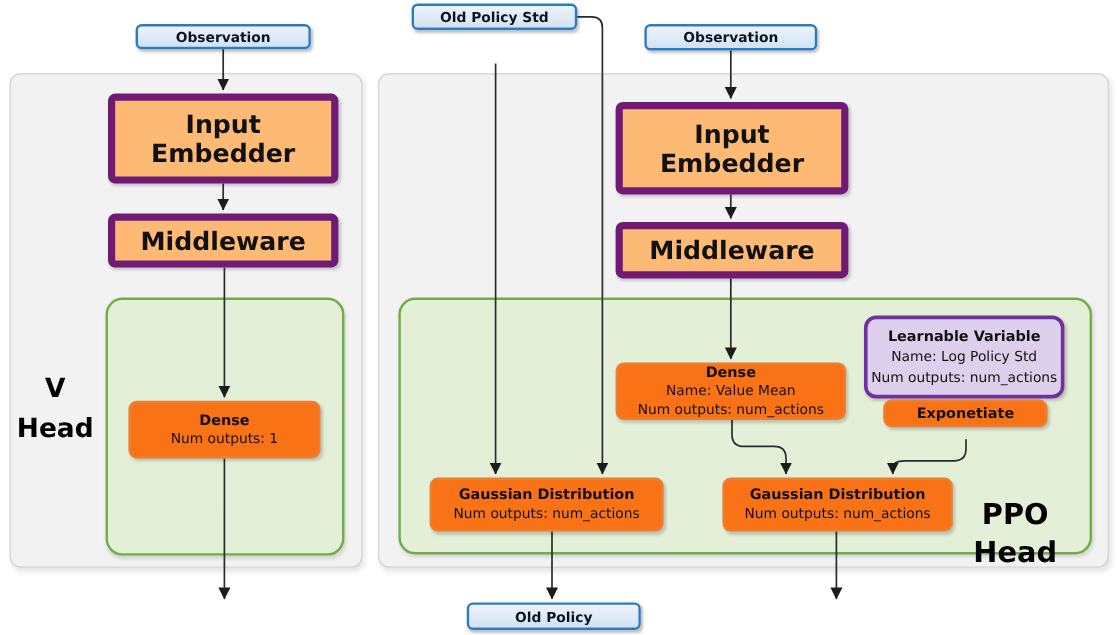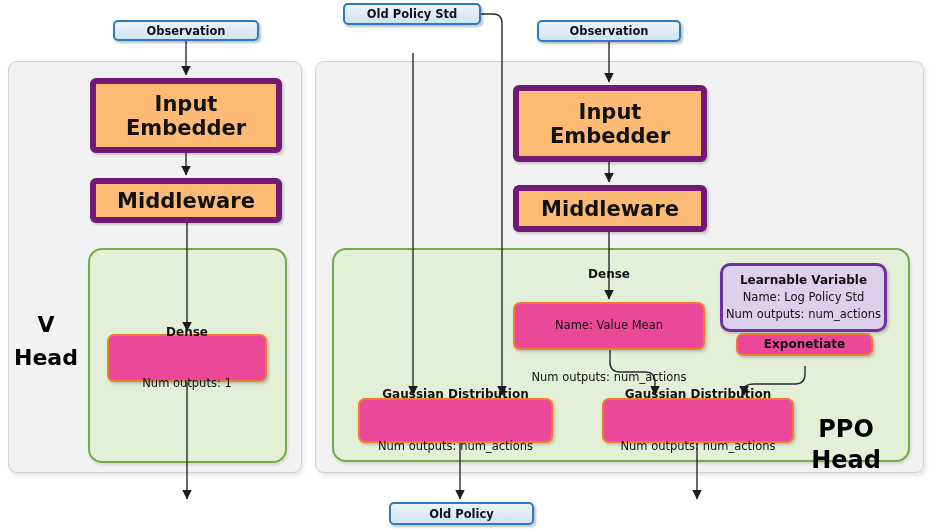--- a/index.html
+++ b/index.html
@@ -23,22 +23,22 @@
   .blue{
     background:linear-gradient(#edf3fa,#d2e2f2);border:2.5px solid #2b7bc4;border-radius:5px;
     font-weight:bold;font-size:11.5px;color:#0c1220;
     box-shadow:1.5px 2px 2.5px rgba(0,0,0,0.25);
   }
   .green{
     background:#fdba74;border:6px solid #701a75;border-radius:6px;
     font-weight:bold;font-size:21px;box-shadow:1.5px 2px 2.5px rgba(0,0,0,0.18);
   }
   .orange{
-    background:#ec4899;border:2.5px solid #ed7d31;border-radius:7px;
-    font-size:11.5px;line-height:15.5px;box-shadow:1.5px 2px 2.5px rgba(0,0,0,0.18);gap:36px;
+    background:#f97316;border:2.5px solid #ed7d31;border-radius:7px;
+    font-size:11.5px;line-height:15.5px;box-shadow:1.5px 2px 2.5px rgba(0,0,0,0.18);
   }
   .purple{
     background:#ddd0ec;border:3px solid #7030a0;border-radius:10px;
     font-size:11.5px;line-height:17px;box-shadow:1.5px 2px 2.5px rgba(0,0,0,0.18);
   }
   .bold-title{font-weight:bold;font-size:12px;}
   .exp-label{font-weight:bold;font-size:12px;}
   .head-label{
     position:absolute;z-index:4;font-weight:bold;color:#000;text-align:center;
   }

